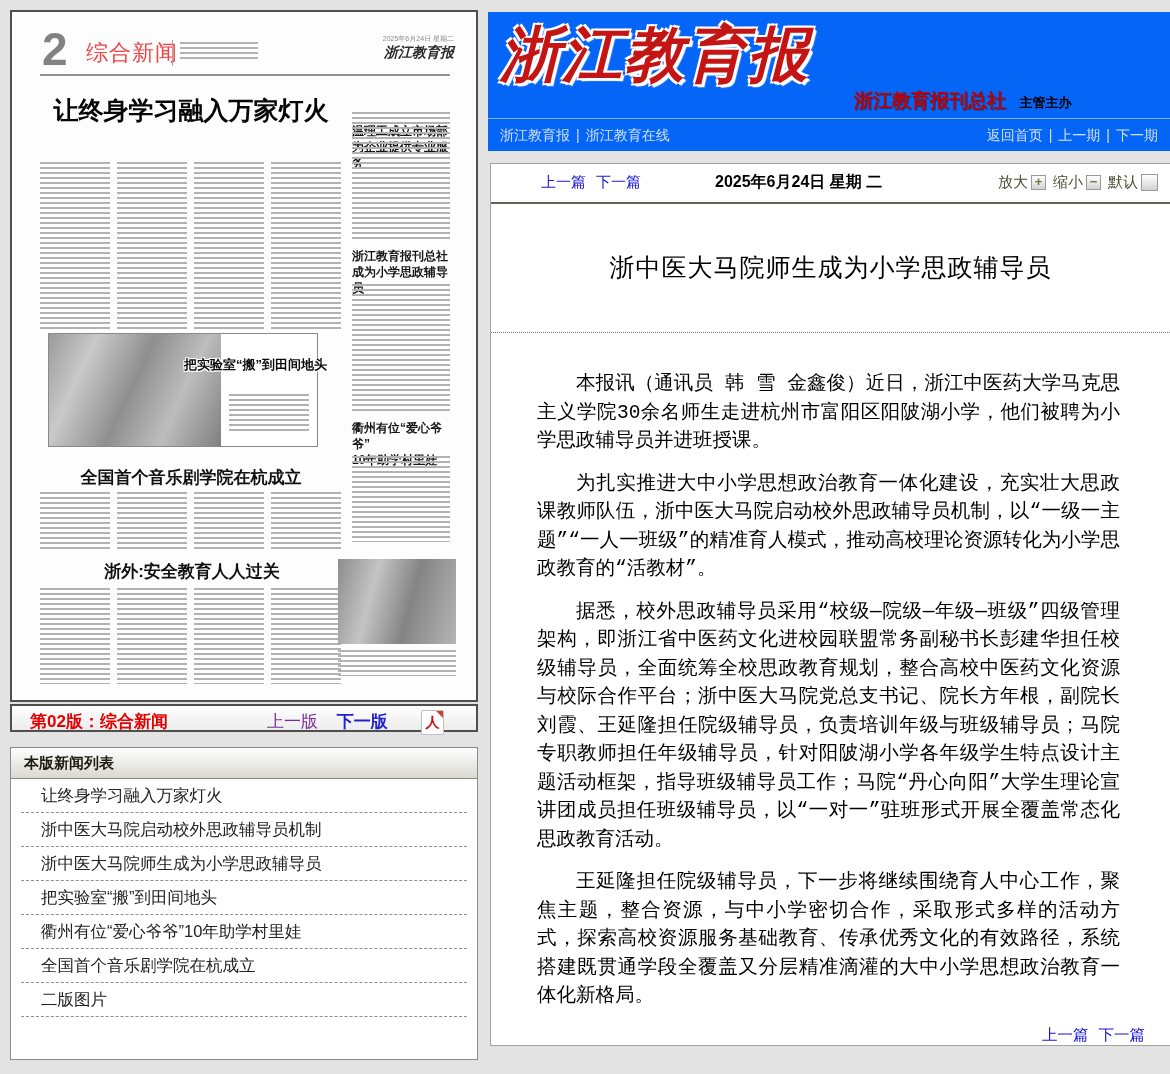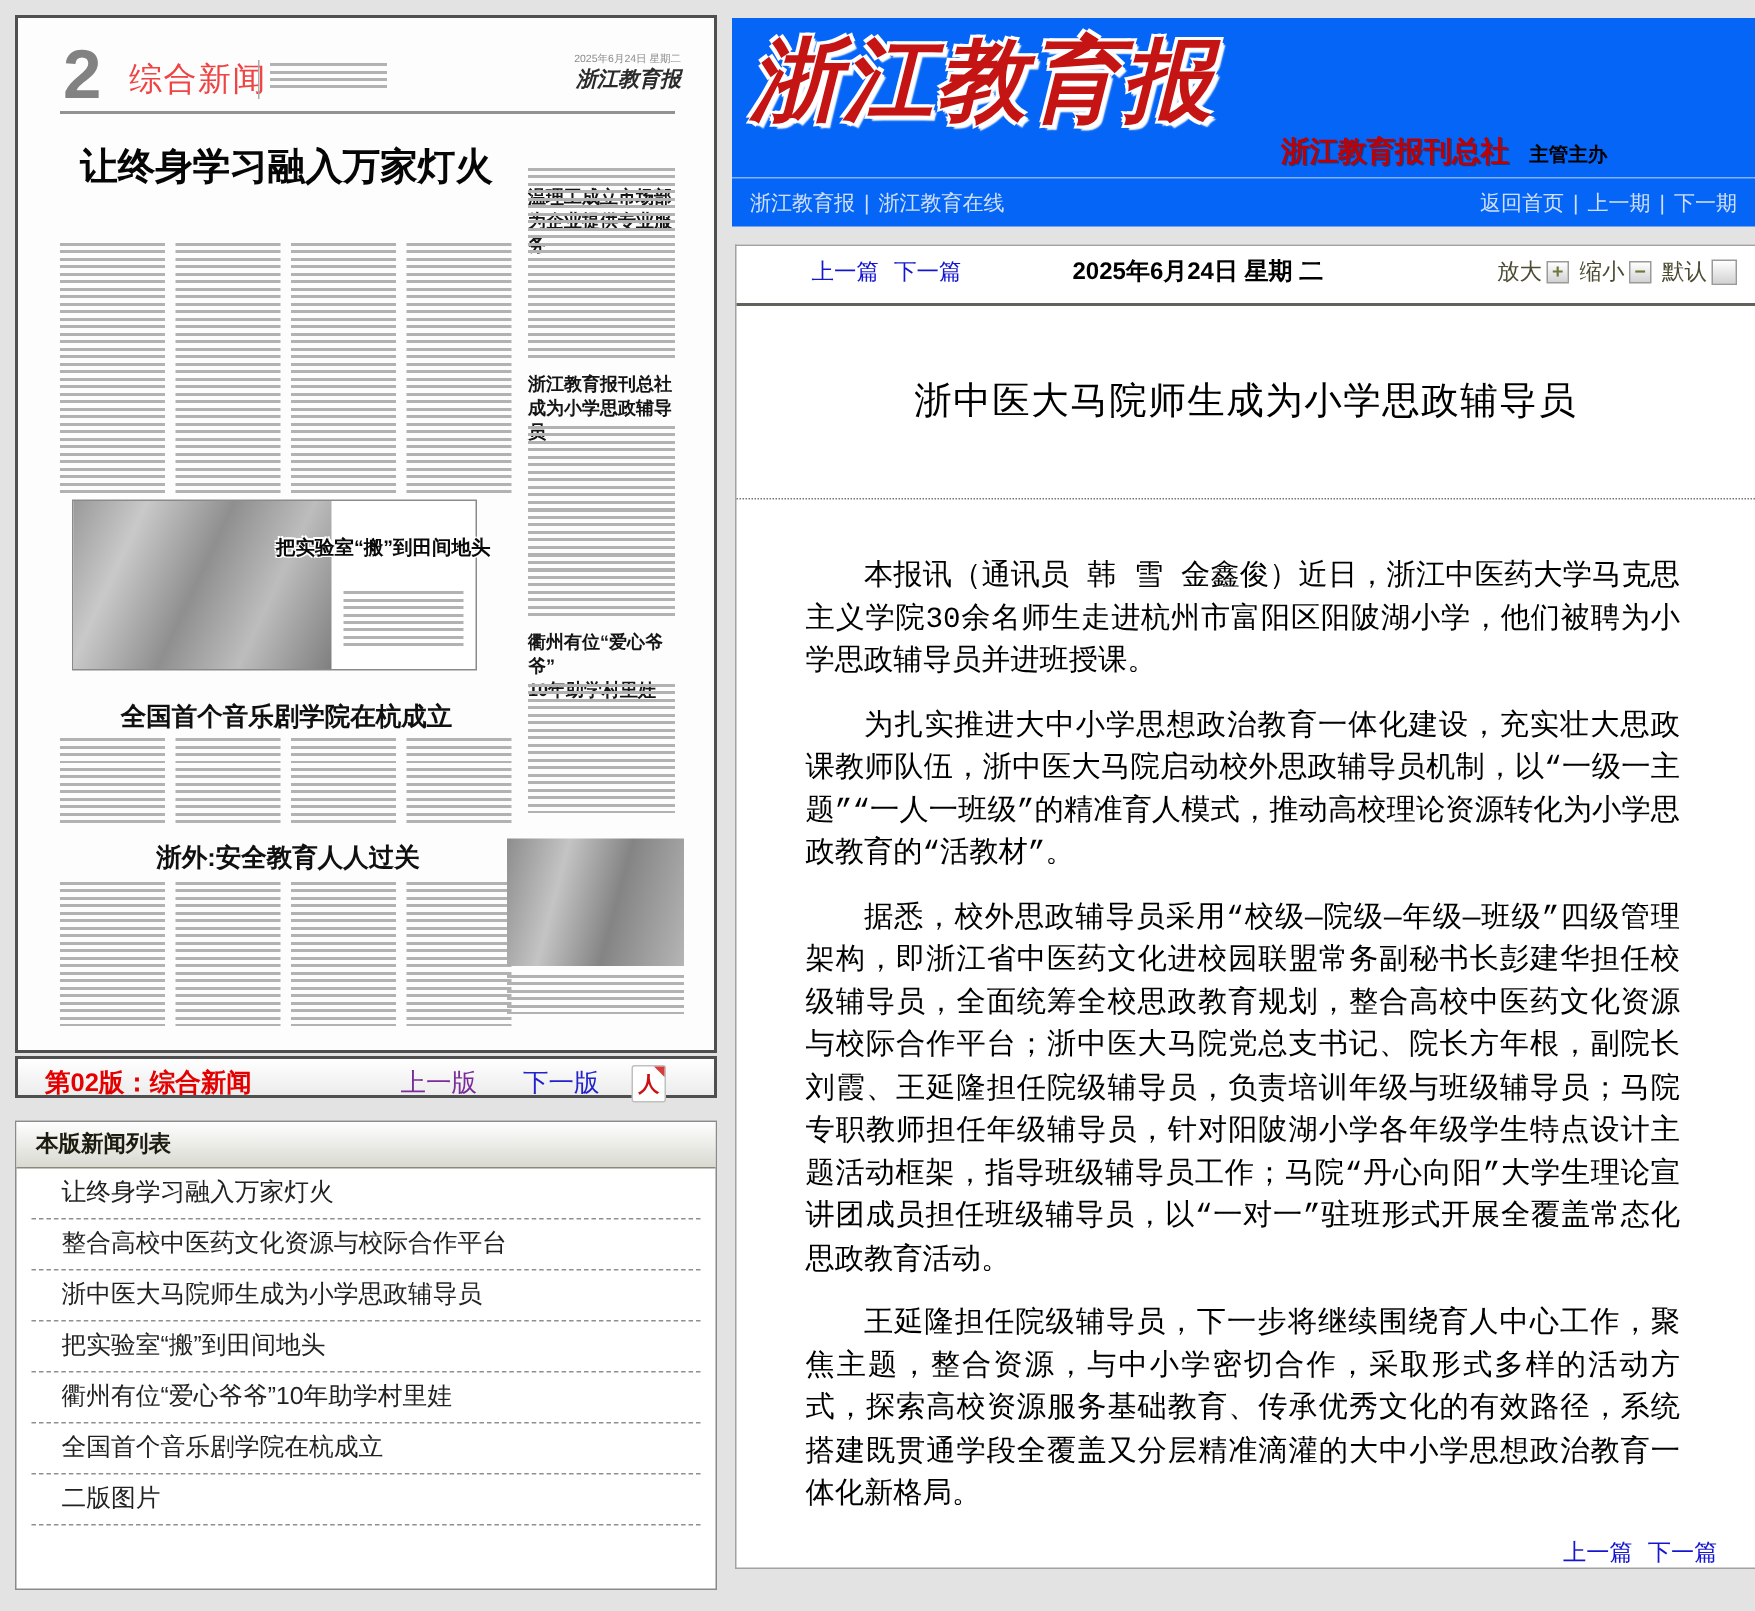--- a/index.html
+++ b/index.html
@@ -43,21 +43,21 @@
   .side-head{position:absolute;left:340px;width:100px;font-size:12px;font-weight:bold;color:#151515;line-height:16px;}
   .side-bars{position:absolute;left:340px;width:98px;}
   
   .pagenav{
     position:absolute;left:10px;top:704px;width:468px;height:28px;box-sizing:border-box;
     border:2px solid #4f4f4f;background:linear-gradient(#ffffff,#ececec);
   }
   .pagenav .label{position:absolute;left:18px;top:0;line-height:32px;font-size:17px;font-weight:bold;color:#e40000;}
   .pagenav .links{position:absolute;left:255px;top:0;line-height:32px;font-size:17px;}
   .pn-prev{color:#7a2d9a;cursor:pointer;}
-  .pn-next{color:#2222cc;cursor:pointer;margin-left:26px;}
+  .pn-next{color:#2222cc;cursor:pointer;margin-left:14px;font-weight:bold;}
   .pdf-icon{position:absolute;right:32px;top:4px;width:21px;height:23px;background:#fff;border:1px solid #c0c0c0;border-radius:2px;cursor:pointer;}
   .pdf-icon .fold{position:absolute;right:0;top:0;width:0;height:0;border-left:7px solid transparent;border-top:7px solid #d53c3c;}
   .pdf-icon .glyph{position:absolute;left:0;top:3px;width:100%;text-align:center;font-size:14px;font-weight:bold;color:#cc1111;line-height:16px;}
   
   .newslist{
     position:absolute;left:10px;top:747px;width:468px;height:313px;box-sizing:border-box;
     border:1px solid #8a8a8a;background:#fff;
   }
   .newslist-header{height:30px;line-height:30px;padding-left:13px;font-size:15px;font-weight:bold;color:#1c1c10;
     background:linear-gradient(#fefefe,#d9d9d1);border-bottom:1px solid #8a8a7a;}
@@ -165,21 +165,21 @@
   <div class="pdf-icon">
     <div class="fold"></div>
     <div class="glyph">人</div>
   </div>
 </div>
 
 <div class="newslist">
   <div class="newslist-header">本版新闻列表</div>
   <ul>
     <li>让终身学习融入万家灯火</li>
-    <li>整合高校中医药文化资源与校际合作平台</li>
+    <li>浙中医大马院启动校外思政辅导员机制</li>
     <li>浙中医大马院师生成为小学思政辅导员</li>
     <li>把实验室“搬”到田间地头</li>
     <li>衢州有位“爱心爷爷”10年助学村里娃</li>
     <li>全国首个音乐剧学院在杭成立</li>
     <li>二版图片</li>
   </ul>
 </div>
 
 <div class="blue-header">
   <div class="logo">浙江教育报</div>

